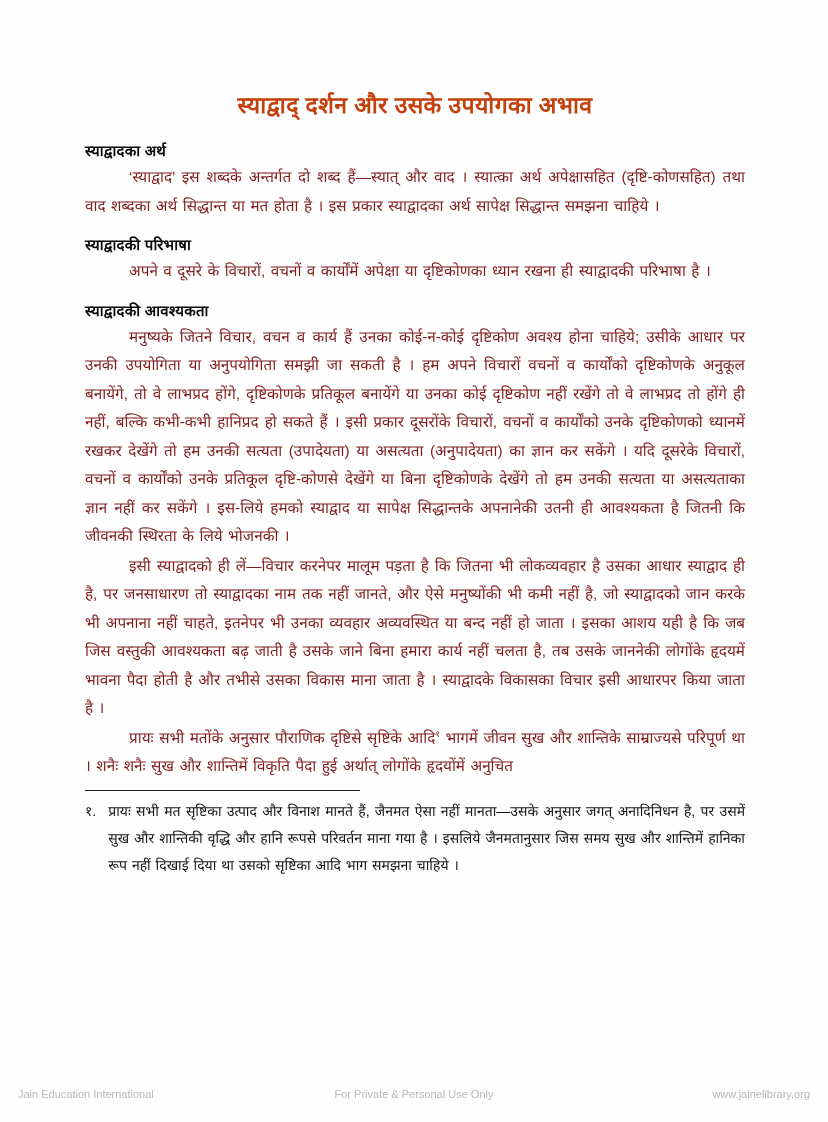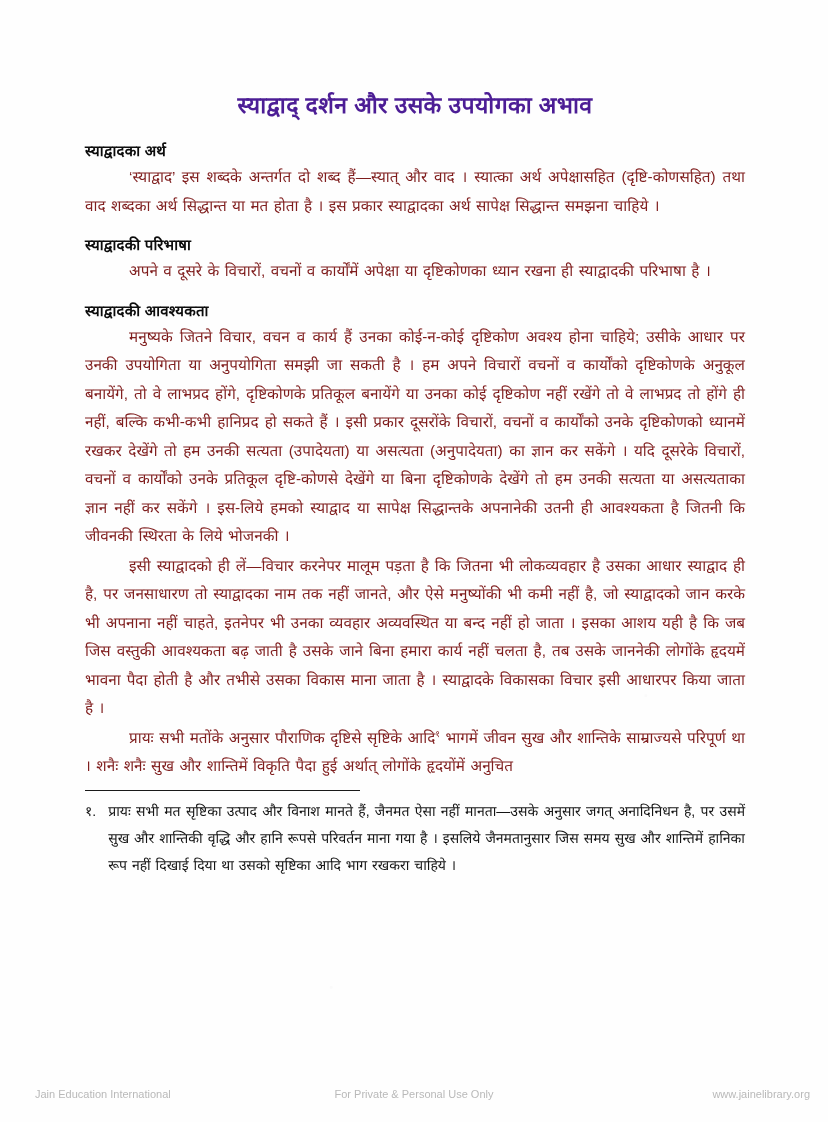--- a/index.html
+++ b/index.html
@@ -37,21 +37,21 @@
   }
 
   .doc-title {
     text-align: center;
     font-size: 23px;
     font-weight: bold;
     letter-spacing: 0.4px;
     margin: 0;
     padding-top: 88px;
     padding-bottom: 6px;
-    color: #4c1d95;
+    color: #c2410c;
     font-family: "Liberation Sans", "DejaVu Sans", sans-serif;
   }
 
   .section-head {
     font-size: 15px;
     font-weight: bold;
     margin: 14px 0 3px 0;
     color: #0c0c0c;
     font-family: "Liberation Sans", "DejaVu Sans", sans-serif;
     letter-spacing: 0.2px;
@@ -105,21 +105,21 @@
     left: 0;
     right: 0;
     bottom: 18px;
     height: 20px;
     display: flex;
     align-items: center;
     font-family: "Liberation Sans", "DejaVu Sans", sans-serif;
     font-size: 11px;
     color: #b9b9b9;
   }
-  .footer-left   { position: absolute; left: 18px; margin-left: 17px; }
+  .footer-left   { position: absolute; left: 18px; }
   .footer-center { position: absolute; left: 50%; transform: translateX(-50%); }
   .footer-right  { position: absolute; right: 18px; }
 </style>
 </head>
 <body>
 
 <div class="page">
 
   <div class="content">
 
@@ -134,21 +134,21 @@
     <h2 class="section-head">स्याद्वादकी आवश्यकता</h2>
     <p class="para">मनुष्यके जितने विचार, वचन व कार्य हैं उनका कोई-न-कोई दृष्टिकोण अवश्य होना चाहिये; उसीके आधार पर उनकी उपयोगिता या अनुपयोगिता समझी जा सकती है । हम अपने विचारों वचनों व कार्योंको दृष्टिकोणके अनुकूल बनायेंगे, तो वे लाभप्रद होंगे, दृष्टिकोणके प्रतिकूल बनायेंगे या उनका कोई दृष्टिकोण नहीं रखेंगे तो वे लाभप्रद तो होंगे ही नहीं, बल्कि कभी-कभी हानिप्रद हो सकते हैं । इसी प्रकार दूसरोंके विचारों, वचनों व कार्योंको उनके दृष्टिकोणको ध्यानमें रखकर देखेंगे तो हम उनकी सत्यता (उपादेयता) या असत्यता (अनुपादेयता) का ज्ञान कर सकेंगे । यदि दूसरेके विचारों, वचनों व कार्योंको उनके प्रतिकूल दृष्टि-कोणसे देखेंगे या बिना दृष्टिकोणके देखेंगे तो हम उनकी सत्यता या असत्यताका ज्ञान नहीं कर सकेंगे । इस-लिये हमको स्याद्वाद या सापेक्ष सिद्धान्तके अपनानेकी उतनी ही आवश्यकता है जितनी कि जीवनकी स्थिरता के लिये भोजनकी ।</p>
 
     <p class="para">इसी स्याद्वादको ही लें—विचार करनेपर मालूम पड़ता है कि जितना भी लोकव्यवहार है उसका आधार स्याद्वाद ही है, पर जनसाधारण तो स्याद्वादका नाम तक नहीं जानते, और ऐसे मनुष्योंकी भी कमी नहीं है, जो स्याद्वादको जान करके भी अपनाना नहीं चाहते, इतनेपर भी उनका व्यवहार अव्यवस्थित या बन्द नहीं हो जाता । इसका आशय यही है कि जब जिस वस्तुकी आवश्यकता बढ़ जाती है उसके जाने बिना हमारा कार्य नहीं चलता है, तब उसके जाननेकी लोगोंके हृदयमें भावना पैदा होती है और तभीसे उसका विकास माना जाता है । स्याद्वादके विकासका विचार इसी आधारपर किया जाता है ।</p>
     <p class="para"><span>प्रायः सभी मतोंके अनुसार पौराणिक दृष्टिसे सृष्टिके आदि<sup class="fn-ref">१</sup> भागमें जीवन सुख और शान्तिके साम्राज्यसे परिपूर्ण था । शनैः शनैः सुख और शान्तिमें विकृति पैदा हुई अर्थात् लोगोंके हृदयोंमें अनुचित</span></p>
 
     <div class="footnote-block">
       <div class="footnote-rule"></div>
       <div class="footnote">
         <span class="footnote-marker">१.</span>
-        <span class="footnote-text">प्रायः सभी मत सृष्टिका उत्पाद और विनाश मानते हैं, जैनमत ऐसा नहीं मानता—उसके अनुसार जगत् अनादिनिधन है, पर उसमें सुख और शान्तिकी वृद्धि और हानि रूपसे परिवर्तन माना गया है । इसलिये जैनमतानुसार जिस समय सुख और शान्तिमें हानिका रूप नहीं दिखाई दिया था उसको सृष्टिका आदि भाग रखकरा चाहिये ।</span>
+        <span class="footnote-text">प्रायः सभी मत सृष्टिका उत्पाद और विनाश मानते हैं, जैनमत ऐसा नहीं मानता—उसके अनुसार जगत् अनादिनिधन है, पर उसमें सुख और शान्तिकी वृद्धि और हानि रूपसे परिवर्तन माना गया है । इसलिये जैनमतानुसार जिस समय सुख और शान्तिमें हानिका रूप नहीं दिखाई दिया था उसको सृष्टिका आदि भाग समझना चाहिये ।</span>
       </div>
     </div>
 
   </div>
 
   <div class="footer">
     <span class="footer-left">Jain Education International</span>
     <span class="footer-center">For Private &amp; Personal Use Only</span>
     <span class="footer-right">www.jainelibrary.org</span>
   </div>

